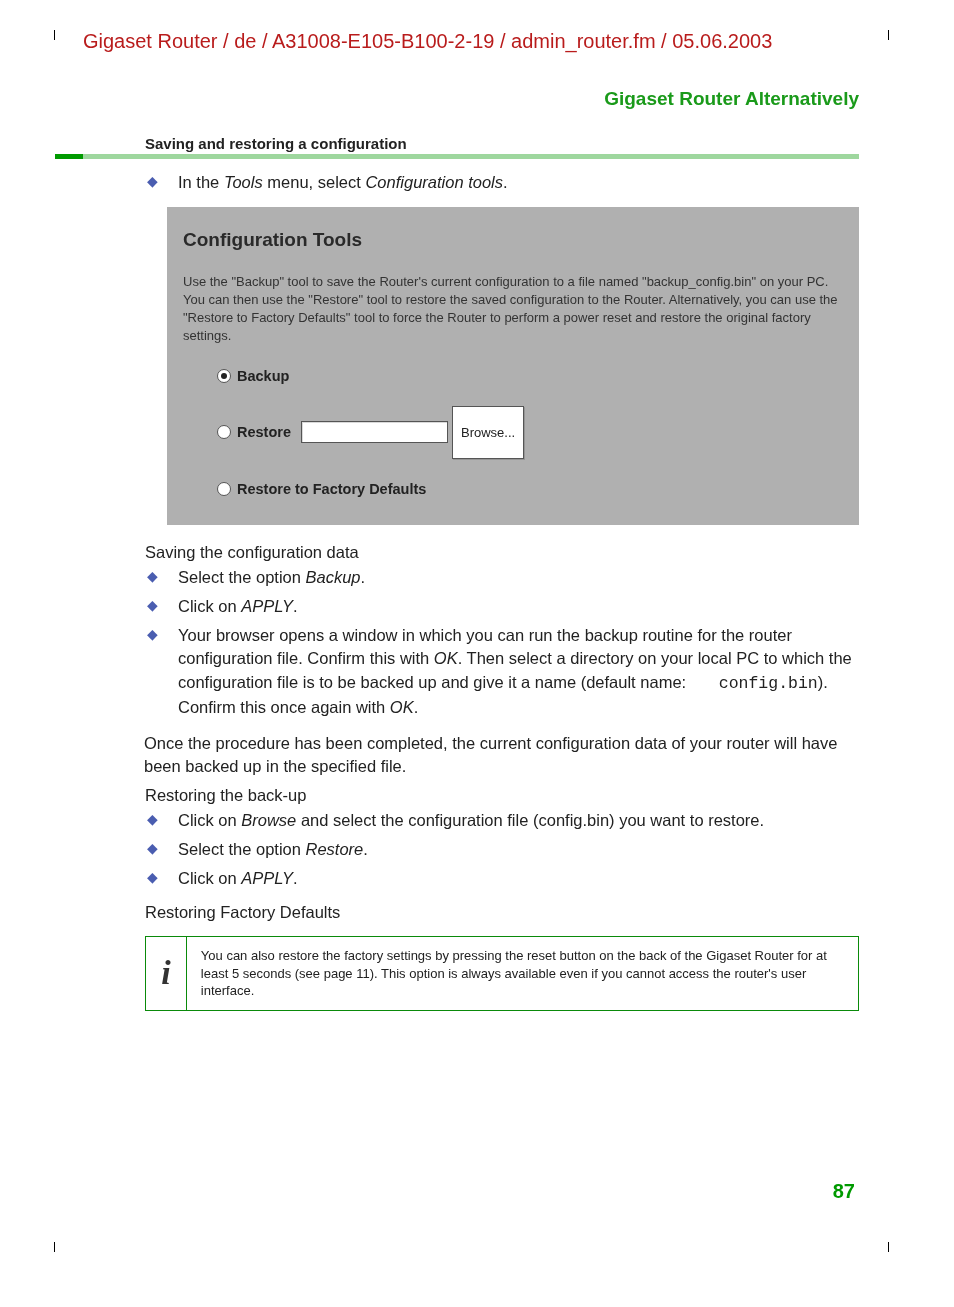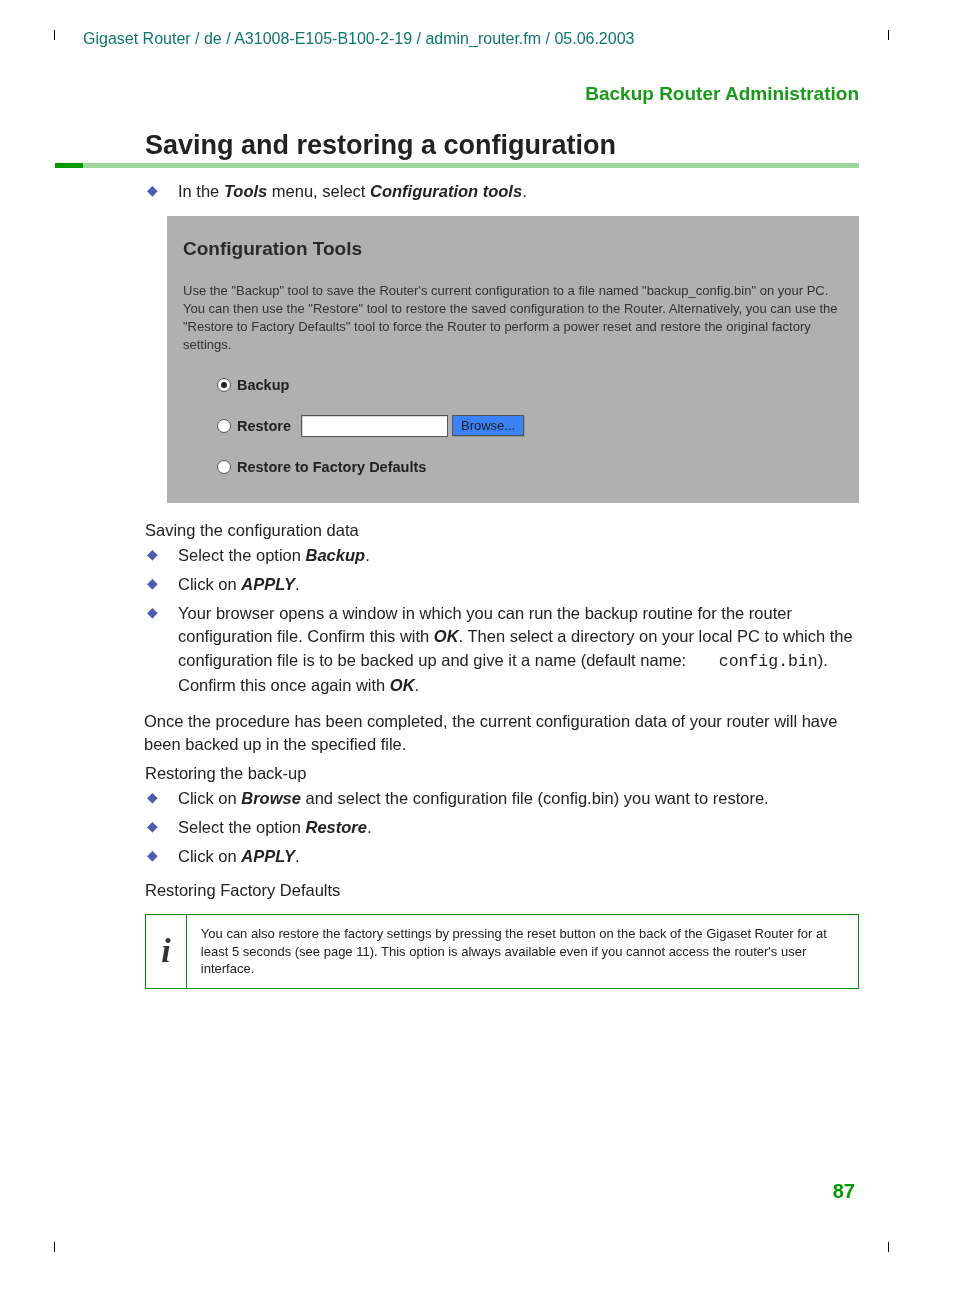--- a/index.html
+++ b/index.html
@@ -19,36 +19,36 @@
   .crop-mark {
     position: absolute;
     background: #000;
   }
   .crop-top-left-v { width: 1px; height: 10px; left: 54px; top: 30px; }
   .crop-top-right-v { width: 1px; height: 10px; right: 65px; top: 30px; }
   .crop-bot-left-v { width: 1px; height: 10px; left: 54px; bottom: 55px; }
   .crop-bot-right-v { width: 1px; height: 10px; right: 65px; bottom: 55px; }
 
   .header-path {
-    font-size: 16px;
+    font-size: 20px;
     margin: 0 0 35px 28px;
-    color: #0f766e;
+    color: #b91c1c;
   }
   .section-title-right {
     text-align: right;
     color: #1a9a1a;
     font-weight: bold;
     font-size: 19px;
     margin: 0 0 25px 90px;
   }
   .content {
     margin-left: 90px;
   }
   .h2 {
-    font-size: 27px;
+    font-size: 15px;
     font-weight: bold;
     margin: 0 0 2px 0;
   }
   .h-underline {
     height: 5px;
     background: linear-gradient(to right, #009a00 0px, #009a00 28px, #9ed79e 28px, #9ed79e 100%);
     margin-left: -90px;
     margin-bottom: 12px;
   }
   .para {
@@ -69,21 +69,21 @@
     position: relative;
   }
   ul.diamond li::before {
     content: "◆";
     position: absolute;
     left: 2px;
     top: 0;
     color: #4a5db0;
     font-size: 14px;
   }
-  .bolditalic { font-weight: bold; font-style: italic; }
+  .bolditalic { font-weight: normal; font-style: italic; }
   .mono { font-family: "Courier New", monospace; margin-left: 28px; }
   .subhead {
     font-weight: normal;
     font-size: 16.5px;
     margin: 8px 0 4px 0;
   }
 
   
   .screenshot {
     background: #b0b0b0;
@@ -133,24 +133,24 @@
   }
   .ss-input {
     background: #fff;
     border: 1px solid #555;
     width: 145px;
     height: 20px;
     margin: 0 4px 0 10px;
     box-shadow: inset 1px 1px 0 rgba(0,0,0,0.15);
   }
   .ss-button {
-    background: #3b82f6;
+    background: #ffffff;
     border: 1px solid #555;
     font-size: 13px;
-    padding: 2px 8px;
+    padding: 18px 8px;
     box-shadow: 1px 1px 0 rgba(0,0,0,0.15);
     font-weight: normal;
   }
 
   
   .info-box {
     border: 1px solid #0a8a0a;
     display: flex;
     margin: 14px 0 0 0;
   }
@@ -187,21 +187,21 @@
 <body>
 
 <div class="page">
   <div class="crop-mark crop-top-left-v"></div>
   <div class="crop-mark crop-top-right-v"></div>
   <div class="crop-mark crop-bot-left-v"></div>
   <div class="crop-mark crop-bot-right-v"></div>
 
   <div class="header-path">Gigaset Router / de / A31008-E105-B100-2-19 / admin_router.fm / 05.06.2003</div>
 
-  <div class="section-title-right">Backup Router Administration</div>
+  <div class="section-title-right">Gigaset Router Alternatively</div>
 
   <div class="content">
     <div class="h2">Saving and restoring a configuration</div>
     <div class="h-underline"></div>
 
 
     <ul class="diamond">
       <li>
         <span>In the </span><span class="bolditalic">Tools</span><span> menu, select </span><span class="bolditalic">Configuration tools</span><span>.</span>
       </li>

